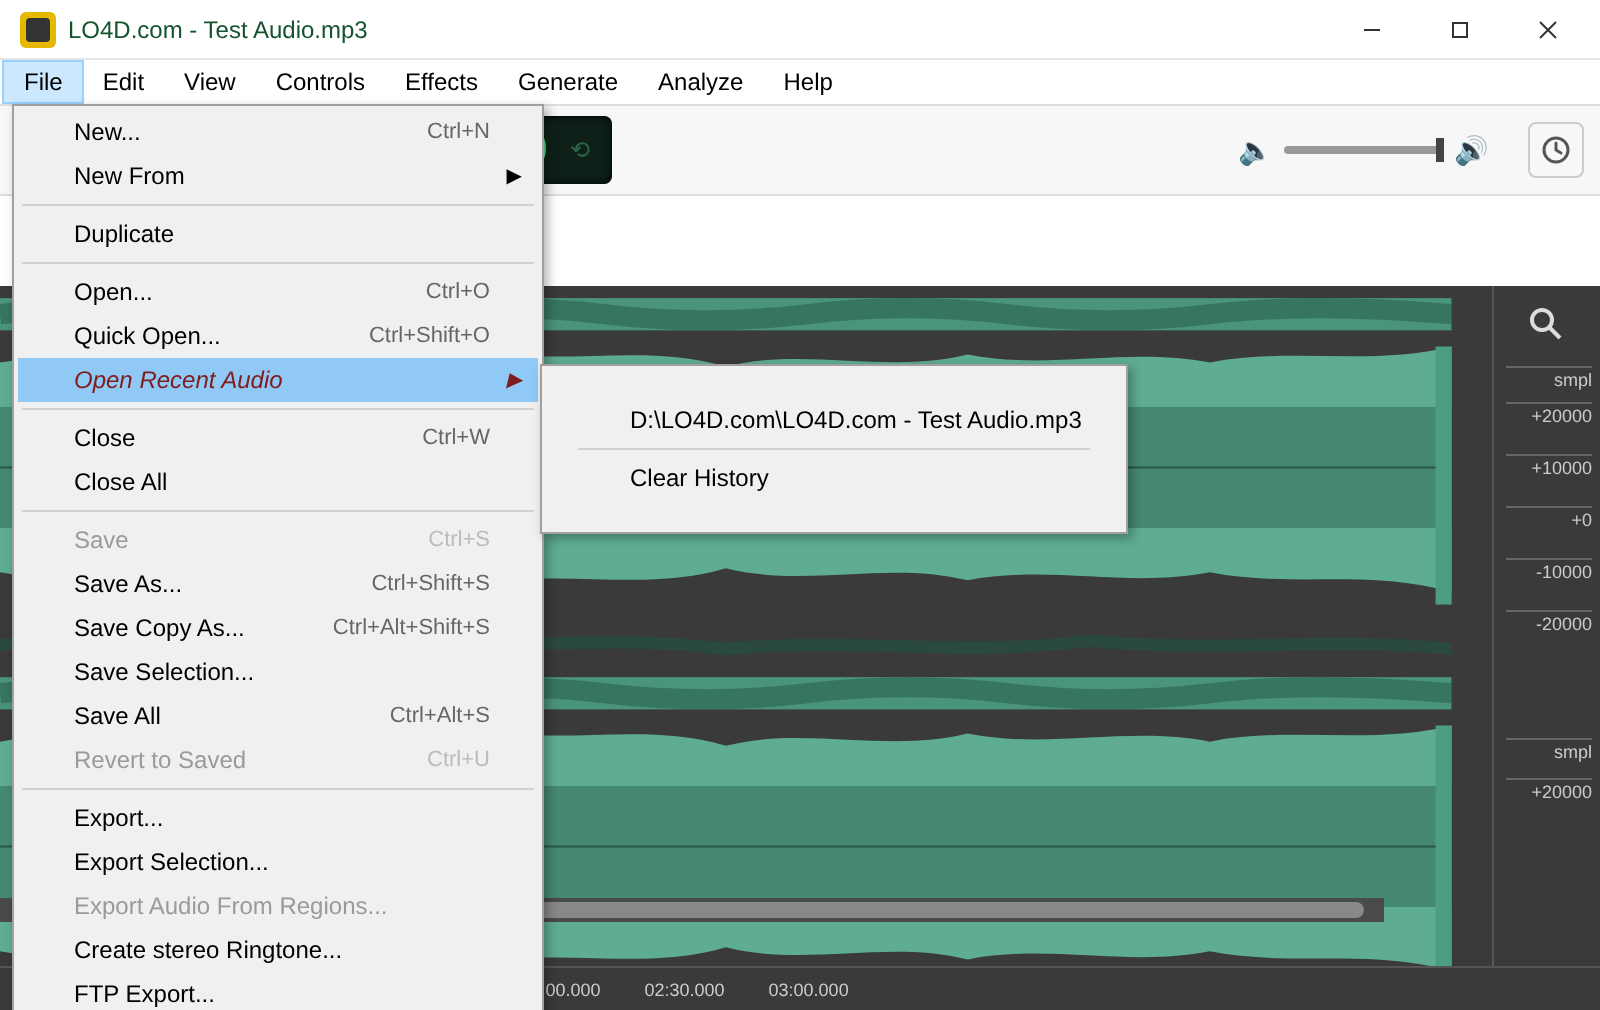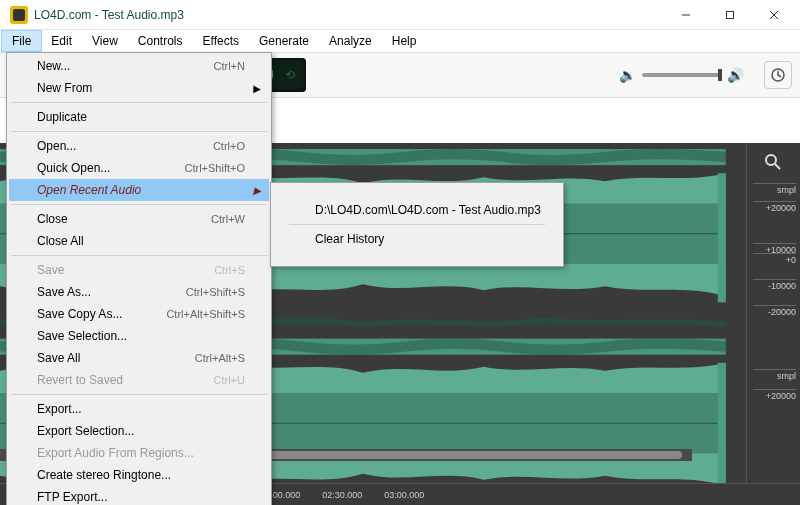--- a/index.html
+++ b/index.html
@@ -162,21 +162,21 @@
   </div>
   <div class="ruler-right">
     <div class="search-btn">
       <svg width="18" height="18" viewBox="0 0 18 18">
           <circle cx="7" cy="7" r="5" fill="none" stroke="#ddd" stroke-width="2"></circle>
           <line x1="11" y1="11" x2="16" y2="16" stroke="#ddd" stroke-width="2"></line>
         </svg>
     </div>
     <div class="tick" style="top:40px">smpl</div>
     <div class="tick" style="top:58px">+20000</div>
-    <div class="tick" style="top:100px">+10000</div>
+    <div class="tick" style="top:84px">+10000</div>
     <div class="tick" style="top:110px">+0</div>
     <div class="tick" style="top:136px">-10000</div>
     <div class="tick" style="top:162px">-20000</div>
     <div class="tick" style="top:226px">smpl</div>
     <div class="tick" style="top:246px">+20000</div>
   </div>
 </div>
 
 <div class="timeline">
   <span>00:00.000</span>

